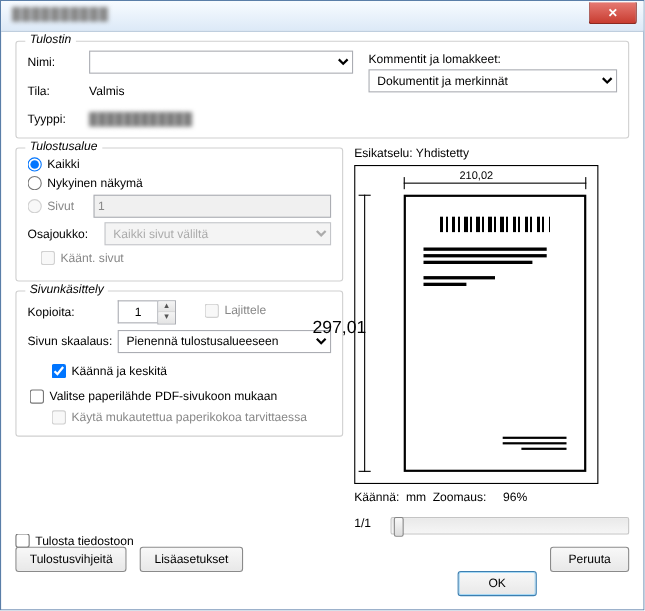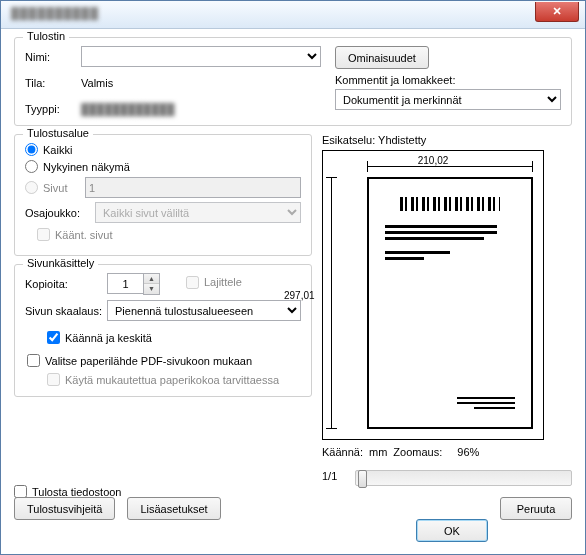--- a/index.html
+++ b/index.html
@@ -4,21 +4,21 @@
 <style>
 * { box-sizing: border-box; font-family: "Segoe UI", Tahoma, sans-serif; font-size: 11px; }
 body { margin: 0; background: #fff; }
 .window { width: 586px; height: 555px; border: 1px solid #5a7ea8; background: #fff; position: relative; }
 .titlebar { height: 28px; background: linear-gradient(#f7fbff, #dce9f7); border-bottom: 1px solid #b8c9db; position: relative; }
 .title-text { position: absolute; left: 10px; top: 6px; color: #888; filter: blur(2px); font-weight: bold; letter-spacing: 1px; }
 .close-btn { position: absolute; right: 6px; top: 1px; width: 44px; height: 20px; background: linear-gradient(#e67a73, #c83c30); border: 1px solid #8b2a22; border-top: none; border-radius: 0 0 3px 3px; color: #fff; text-align: center; line-height: 18px; font-size: 12px; font-weight: bold; cursor: pointer; }
 .content { position: absolute; top: 28px; left: 0; right: 0; bottom: 0; padding: 8px 13px 12px 13px; }
 
 .fieldset { border: 1px solid #d0d0d0; border-radius: 3px; padding: 8px 10px 10px 10px; margin-bottom: 8px; position: relative; }
-.fieldset-label { position: absolute; top: -8px; left: 8px; background: #fff; padding: 0 4px; color: #000; }
+.fieldset-label { position: absolute; top: -8px; left: 8px; background: #fff; padding: 0 4px; color: #000; font-style: italic; }
 
 .row { display: flex; align-items: center; margin-bottom: 5px; min-height: 21px; }
 .row label.lbl { width: 56px; display: inline-block; }
 
 select, input[type=text] { background: #fff; border: 1px solid #abadb3; height: 21px; padding: 0 3px; }
 select { cursor: pointer; }
 select:disabled, input:disabled { background: #f0f0f0; color: #888; }
 .disabled { color: #888; }
 
 button { background: linear-gradient(#f8f8f8, #e8e8e8); border: 1px solid #8a8a8a; border-radius: 3px; height: 23px; padding: 0 12px; cursor: pointer; }
@@ -96,23 +96,20 @@
           <div class="row">
             <label class="lbl">Tila:</label>
             <span>Valmis</span>
           </div>
           <div class="row" style="margin-bottom:0">
             <label class="lbl">Tyyppi:</label>
             <span class="blurred">████████████</span>
           </div>
         </div>
         <div class="top-right">
-          <div class="row">
-            <button>Ominaisuudet</button>
-          </div>
           <div style="margin-top:2px">
             <div style="margin-bottom:3px;">Kommentit ja lomakkeet:</div>
             <select style="width:100%">
               <option>Dokumentit ja merkinnät</option>
             </select>
           </div>
         </div>
       </div>
     </div>
 
@@ -194,21 +191,21 @@
               <div style="height:8px"></div>
               <div class="tline w50"></div>
                 <div class="tline w30"></div>
               <div class="footer-lines">
                   <div></div>
                   <div></div>
                   <div style="width:70%;margin-left:auto"></div>
                 </div>
             </div>
           </div>
-          <div style="position:absolute; left:-38px; top:140px; font-size:10px">297,01</div>
+          <div style="position:absolute; left:-38px; top:140px; font-size:16px">297,01</div>
         </div>
         <div class="units-row">
           <span>Käännä:</span>
           <span>mm</span>
           <span>Zoomaus:</span>
           <span>&nbsp;</span>
           <span>96%</span>
         </div>
         <div class="page-row">
           <span>1/1</span>

